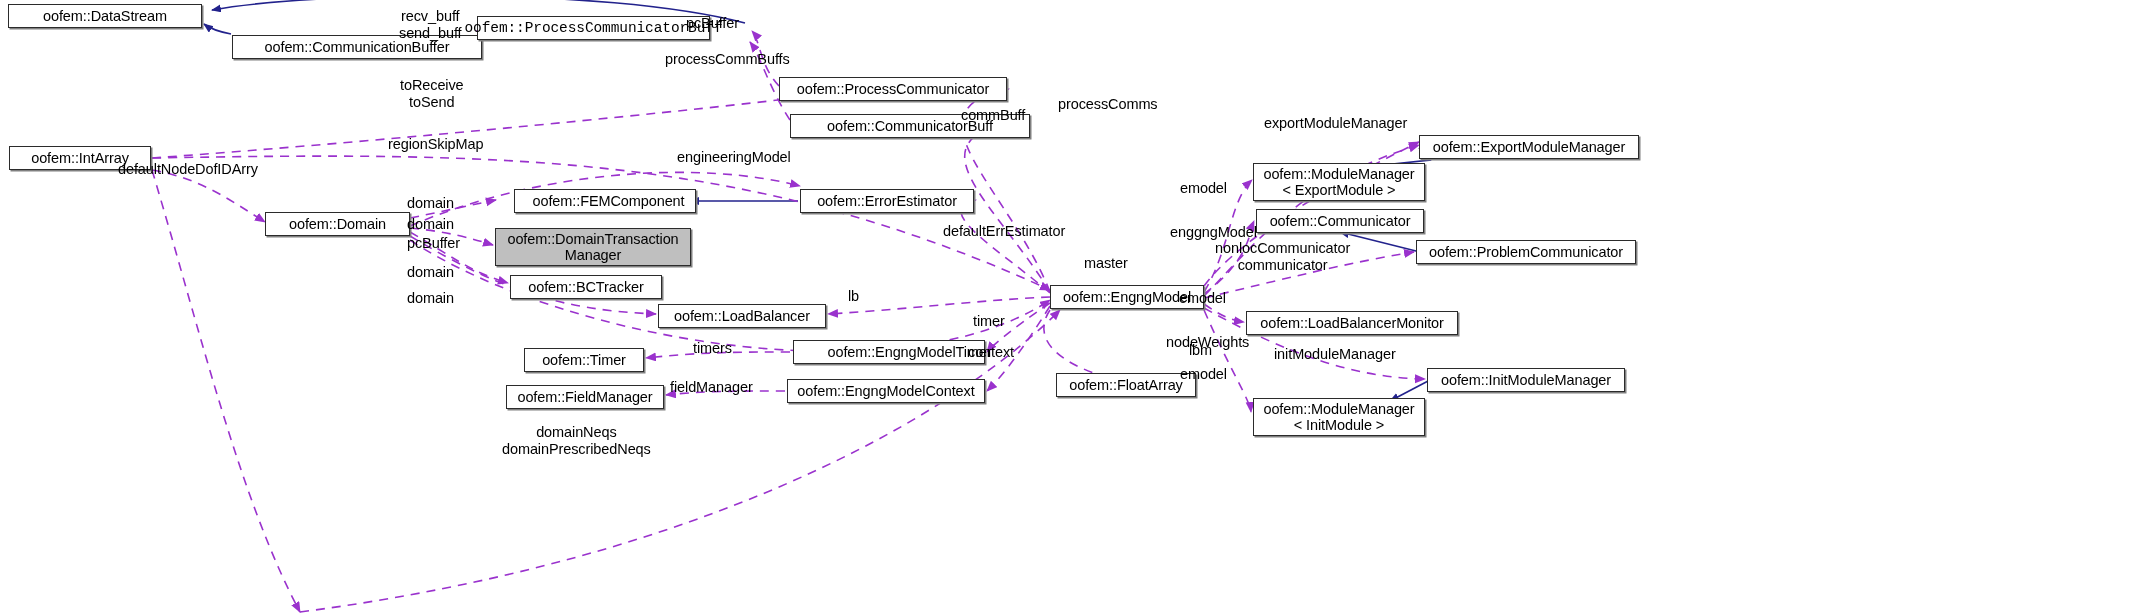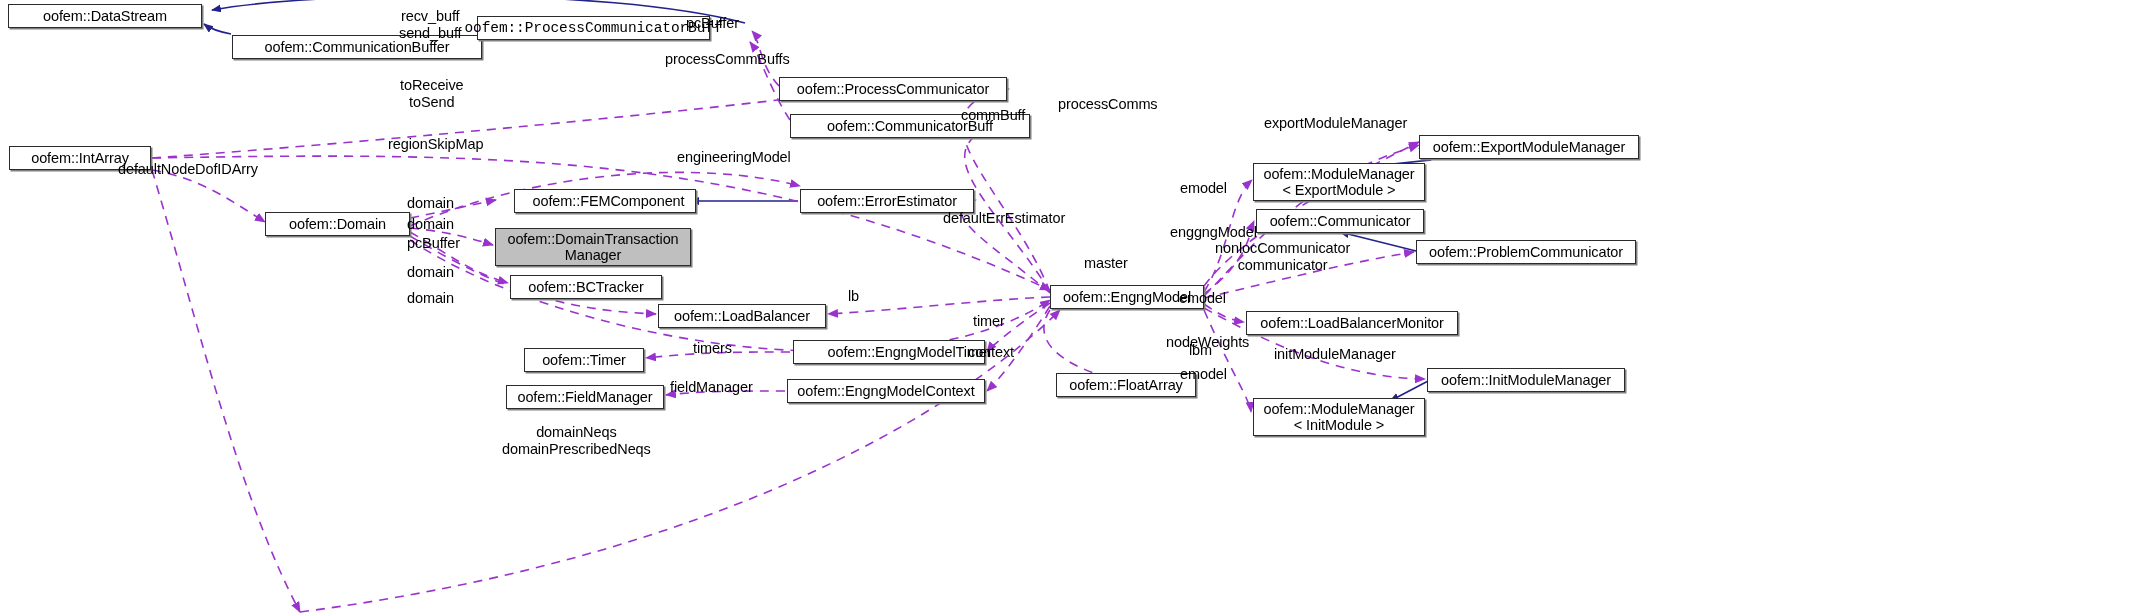--- a/index.html
+++ b/index.html
@@ -146,21 +146,21 @@
       <div class="elabel" style="left: 1058px; top: 96px;">processComms</div>
       <div class="elabel" style="left: 961px; top: 107px;">commBuff</div>
       <div class="elabel" style="left: 1264px; top: 115px;">exportModuleManager</div>
       <div class="elabel" style="left: 388px; top: 136px;">regionSkipMap</div>
       <div class="elabel" style="left: 677px; top: 149px;">engineeringModel</div>
       <div class="elabel" style="left: 118px; top: 161px;">defaultNodeDofIDArry</div>
       <div class="elabel" style="left: 1180px; top: 180px;">emodel</div>
       <div class="elabel" style="left: 407px; top: 195px;">domain</div>
       <div class="elabel" style="left: 407px; top: 216px;">domain</div>
       <div class="elabel" style="left: 1170px; top: 224px;">enggngModel</div>
-      <div class="elabel" style="left: 943px; top: 210px;">defaultErrEstimator</div>
+      <div class="elabel" style="left: 943px; top: 223px;">defaultErrEstimator</div>
       <div class="elabel" style="left: 407px; top: 235px;">pcBuffer</div>
       <div class="elabel" style="left: 1215px; top: 240px;">nonlocCommunicator
 communicator</div>
       <div class="elabel" style="left: 1084px; top: 255px;">master</div>
       <div class="elabel" style="left: 407px; top: 264px;">domain</div>
       <div class="elabel" style="left: 848px; top: 288px;">lb</div>
       <div class="elabel" style="left: 1179px; top: 290px;">emodel</div>
       <div class="elabel" style="left: 407px; top: 290px;">domain</div>
       <div class="elabel" style="left: 973px; top: 313px;">timer</div>
       <div class="elabel" style="left: 1189px; top: 314px; margin-top: 28px;">lbm</div>

